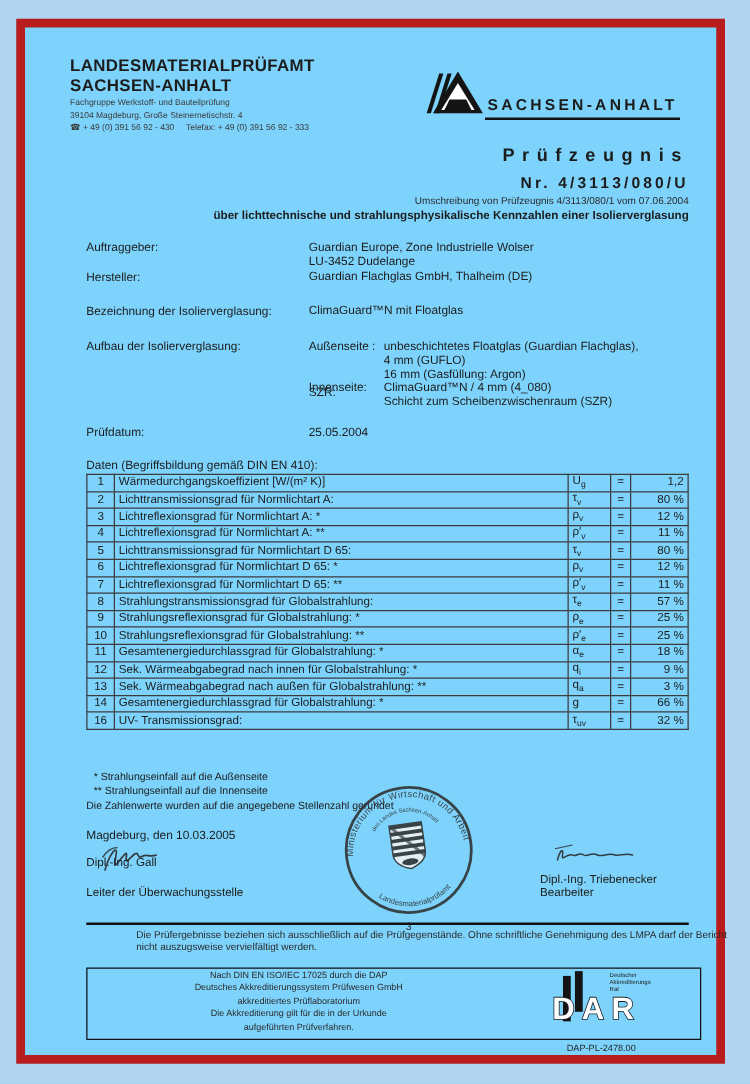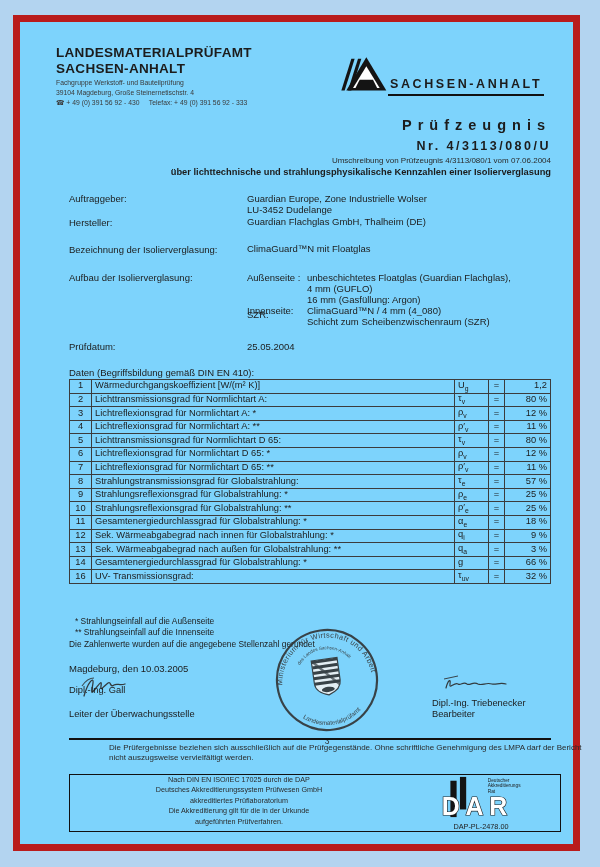--- a/index.html
+++ b/index.html
@@ -69,21 +69,21 @@
   .sep-rule { left:49px; top:716px; width:482px; height:2px; background:#111; }
   .disclaimer { left:49px; top:721px; width:482px; font-size:8px; line-height:1.3; color:#2a2a2a;margin-left:40px; }
 
   
   .accr-box {
     left:49px; top:752px; width:492px; height:58px;
     border:1.5px solid #111; display:flex; align-items:flex-start;
   }
   .accr-text { flex:1; text-align:center; font-size:7.2px; line-height:1.45; color:#2a2a2a; padding-left:6px; }
   .accr-logo { width:158px; display:flex; flex-direction:column; align-items:center; }
-  .dar-number { font-size:7.3px; margin-top:3px; color:#222; }
+  .dar-number { font-size:7.3px; margin-top:15px; color:#222; }
 </style>
 </head>
 <body>
 
 <div class="page">
 
   <div class="abs org-name">
     <div>LANDESMATERIALPRÜFAMT</div>
     <div>SACHSEN-ANHALT</div>
   </div>

